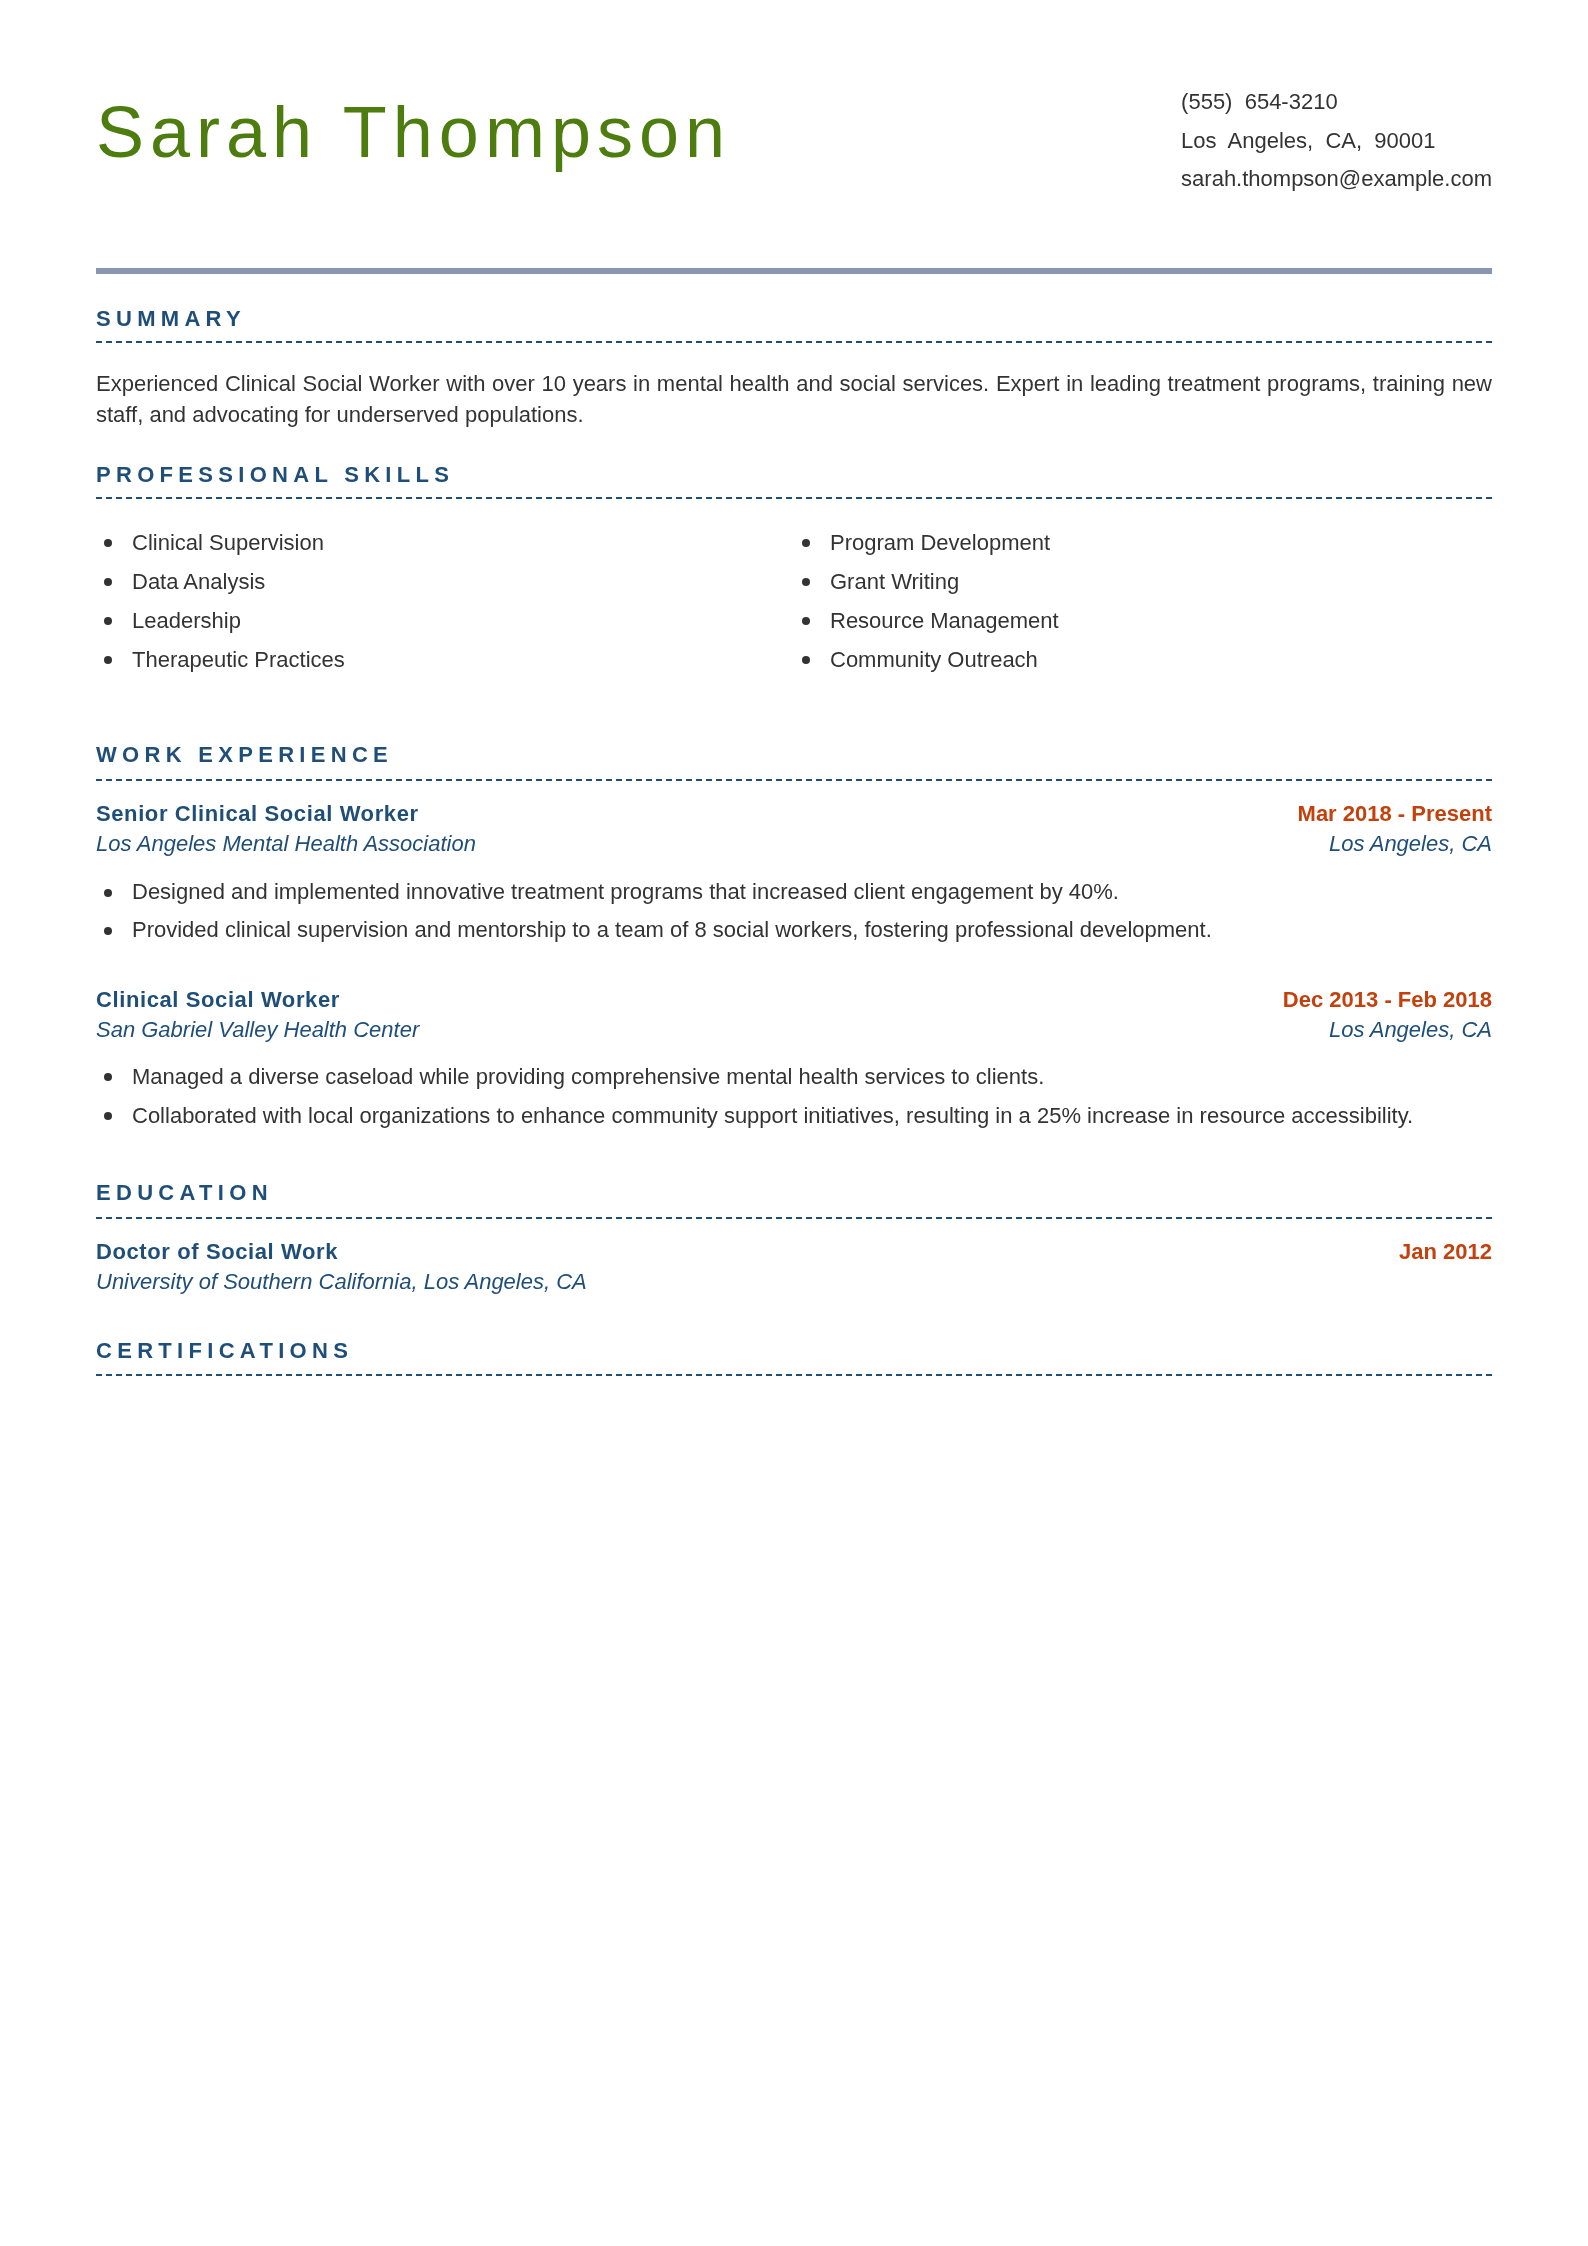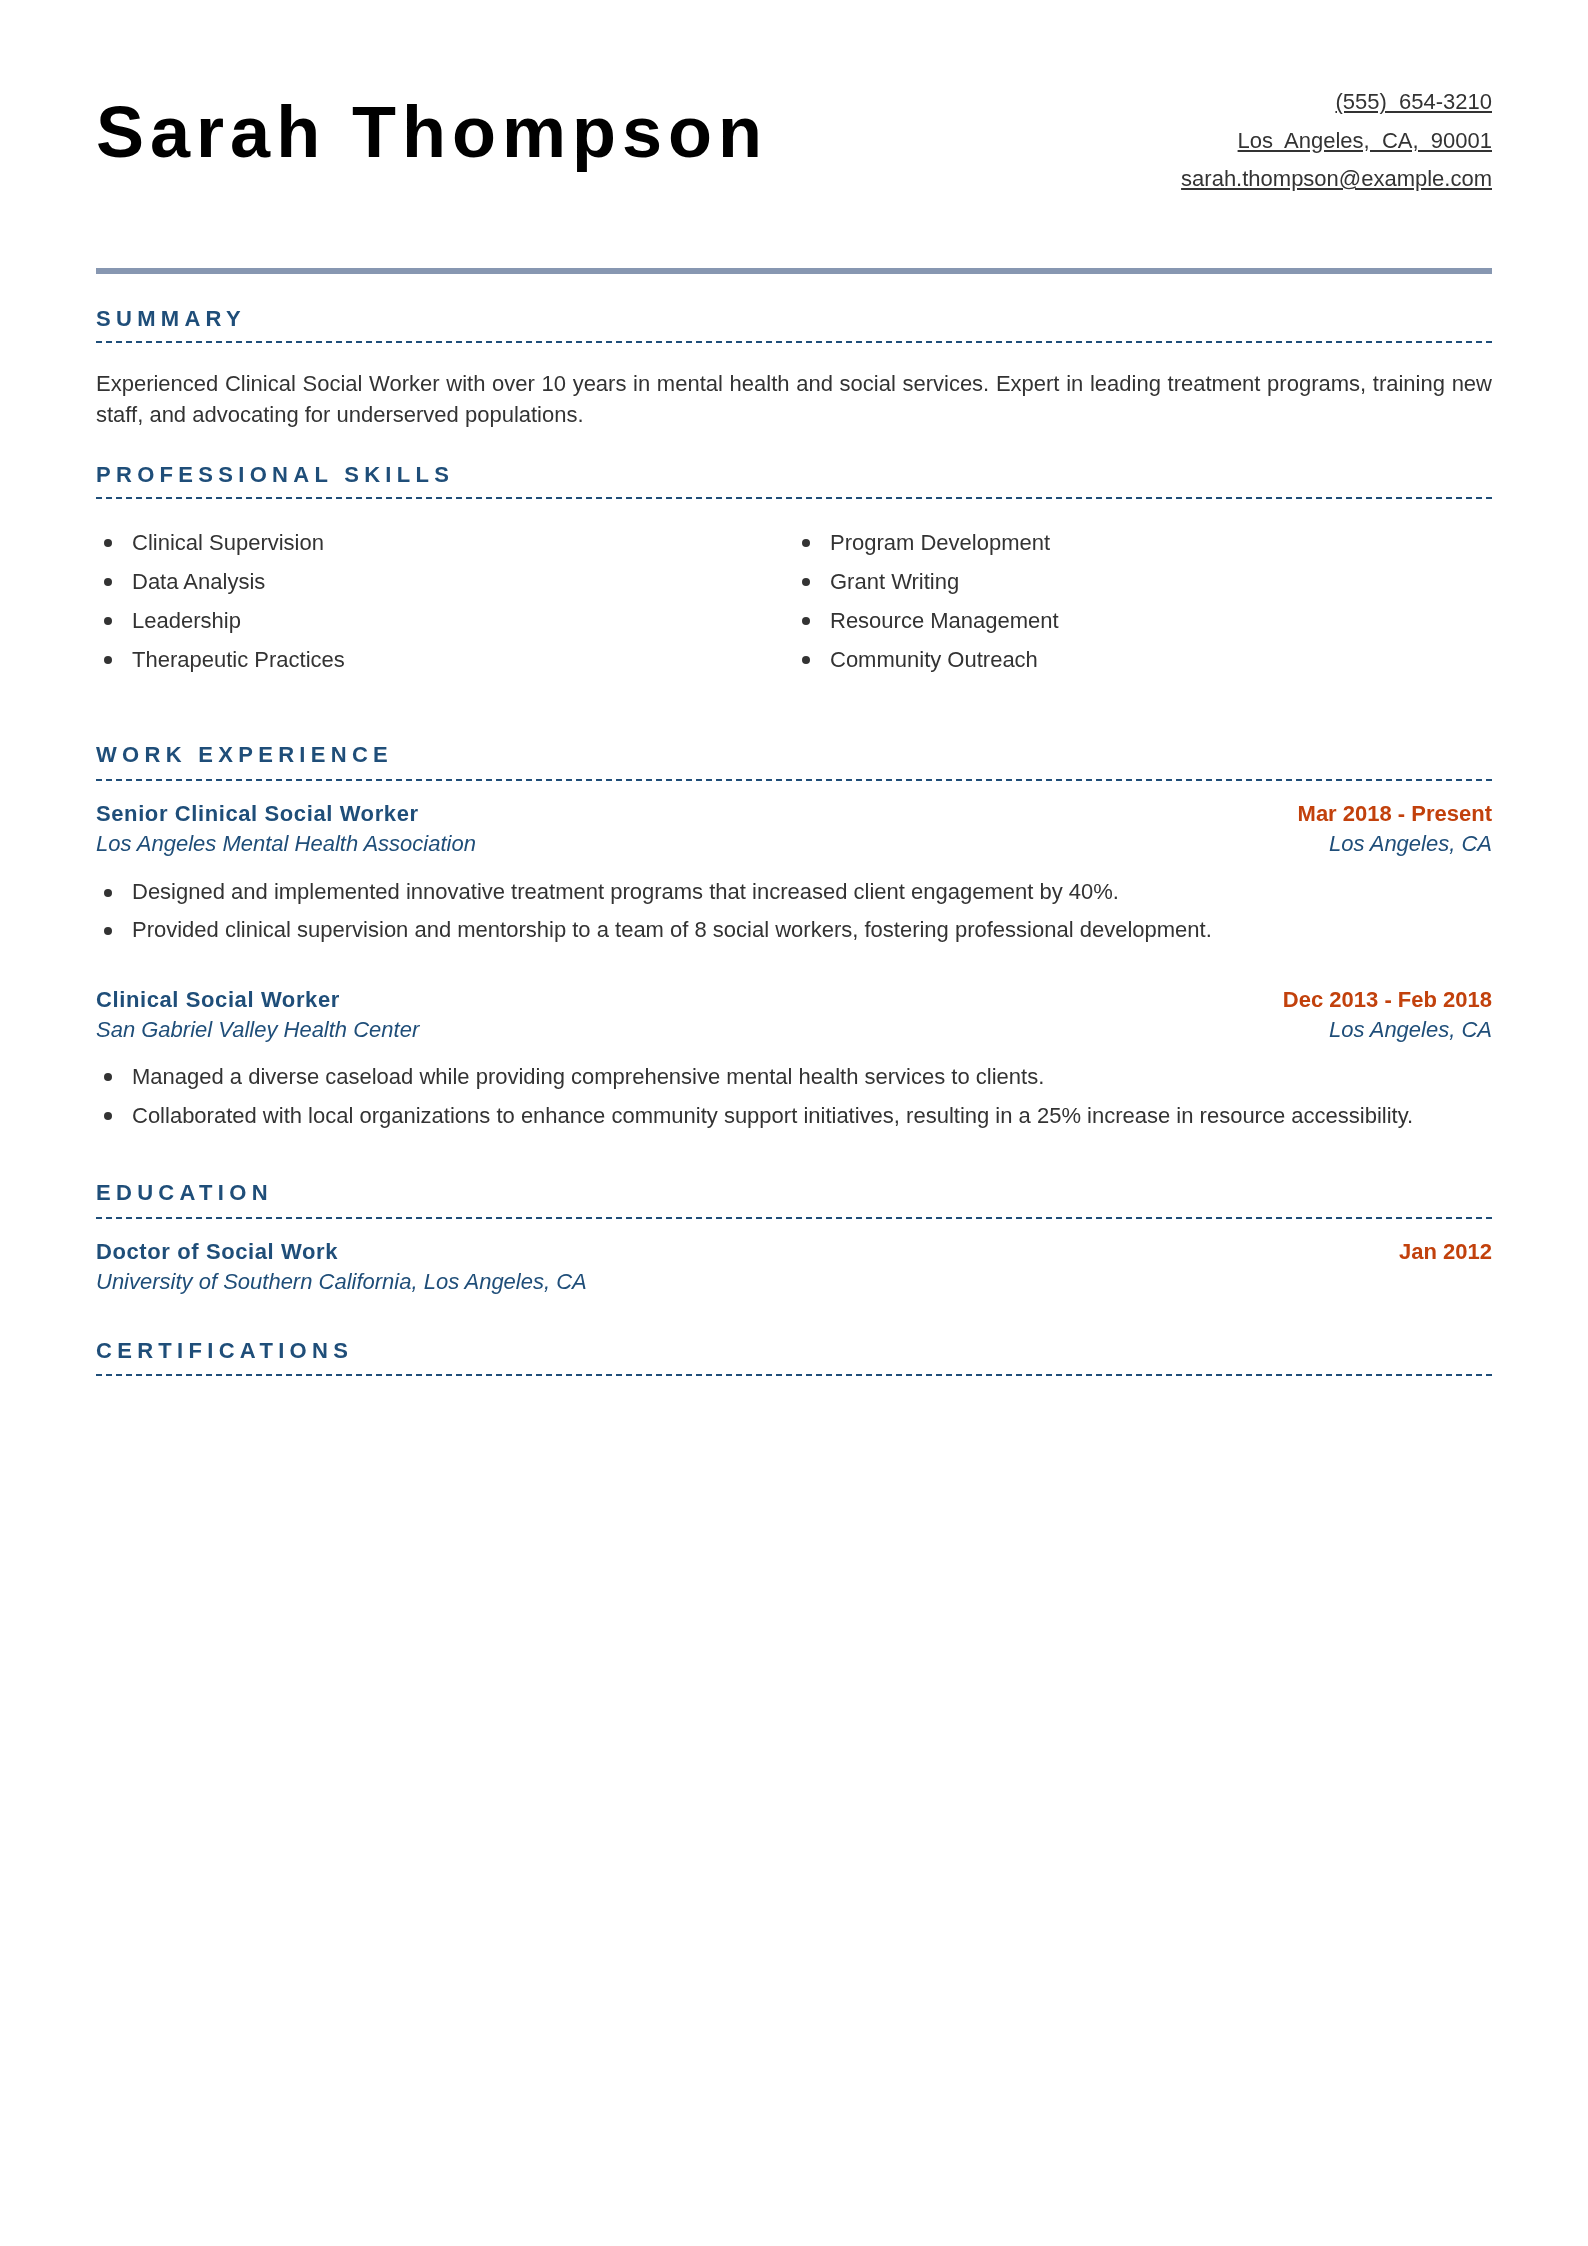--- a/index.html
+++ b/index.html
@@ -21,33 +21,32 @@
     position: relative;
     height: 268px;
   }
   .name {
     position: absolute;
     left: 0;
     top: 90px;
     font-size: 72px;
     line-height: 84px;
     letter-spacing: 6px;
-    color: #000000;
-    font-weight: bold;
+    color: #4d7c0f;
+    font-weight: normal;
     margin: 0;
   }
   .contact {
     position: absolute;
     right: 0;
     top: 83px;
-    text-align: right;
+    text-align: left;
     font-size: 22px;
     line-height: 38.5px;
     color: #333333;
-    text-decoration: underline;
   }
   .contact div { white-space: pre; }
   .rule {
     height: 6px;
     background: #8797b1;
     width: 100%;
   }
   .section-heading {
     font-size: 22px;
     font-weight: bold;

